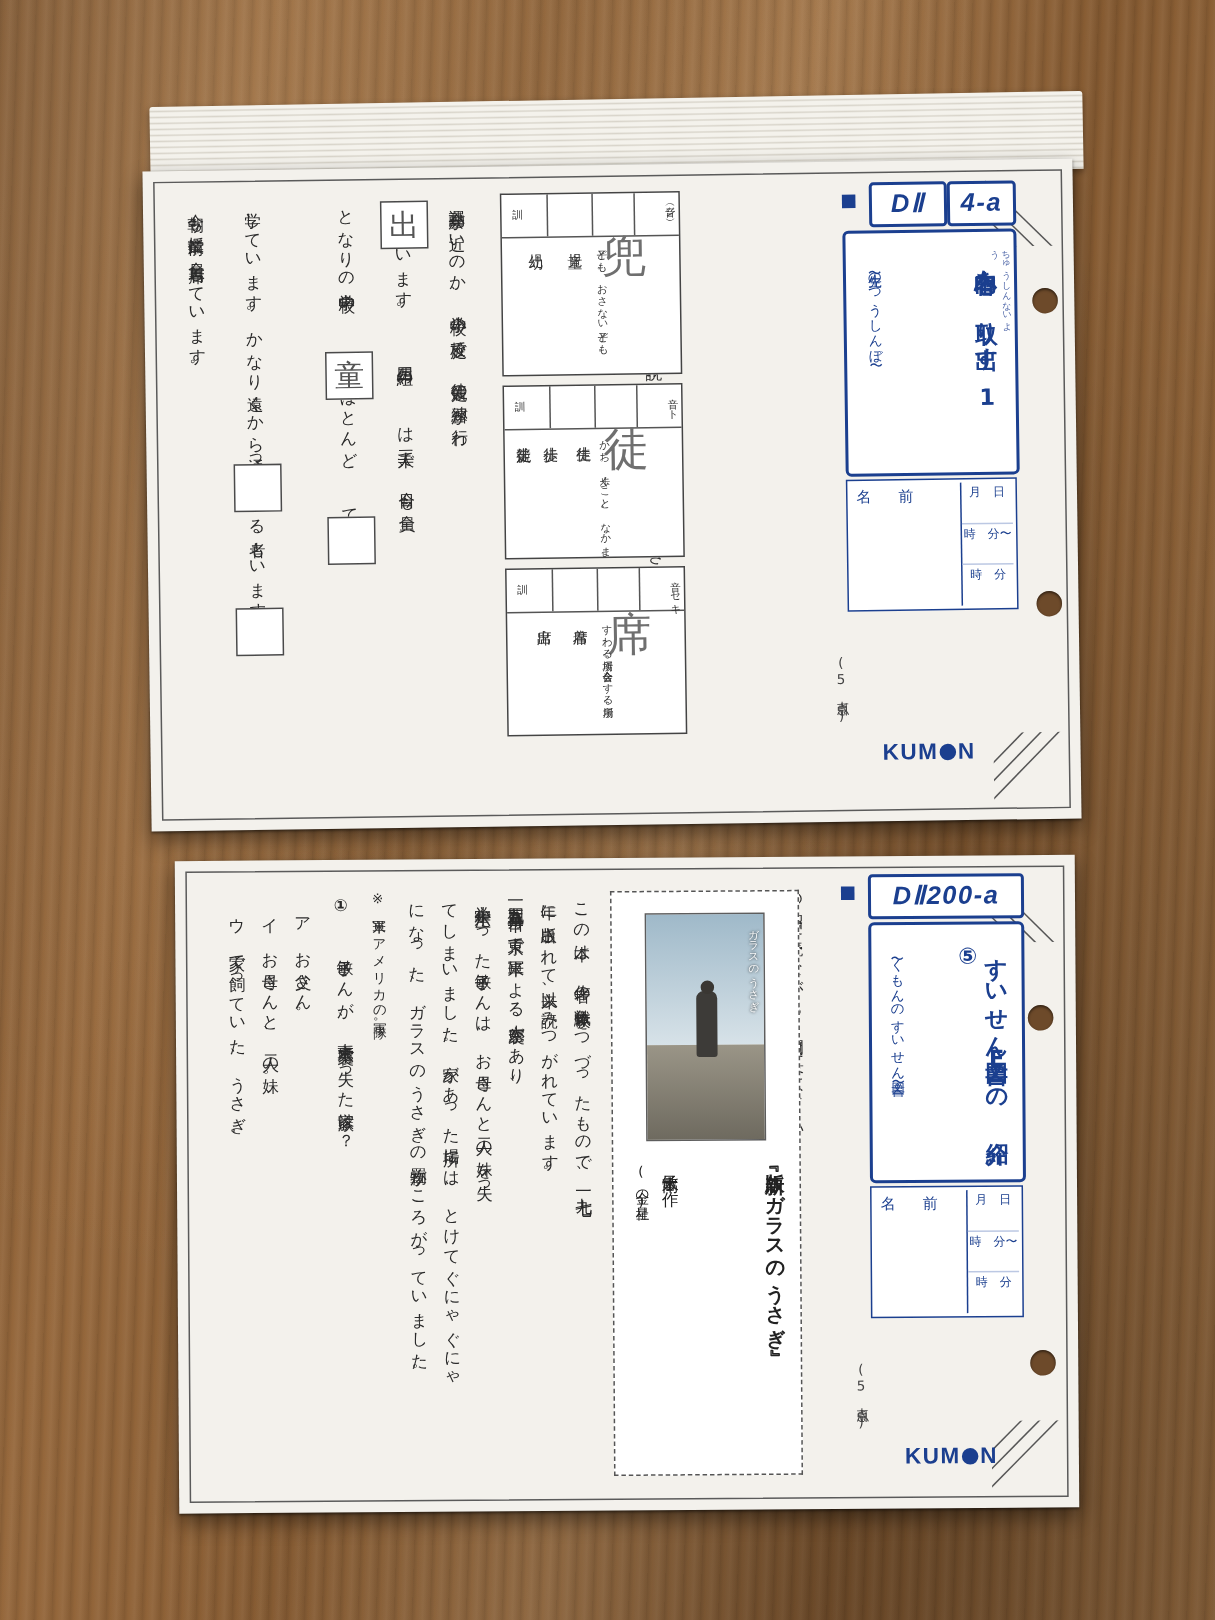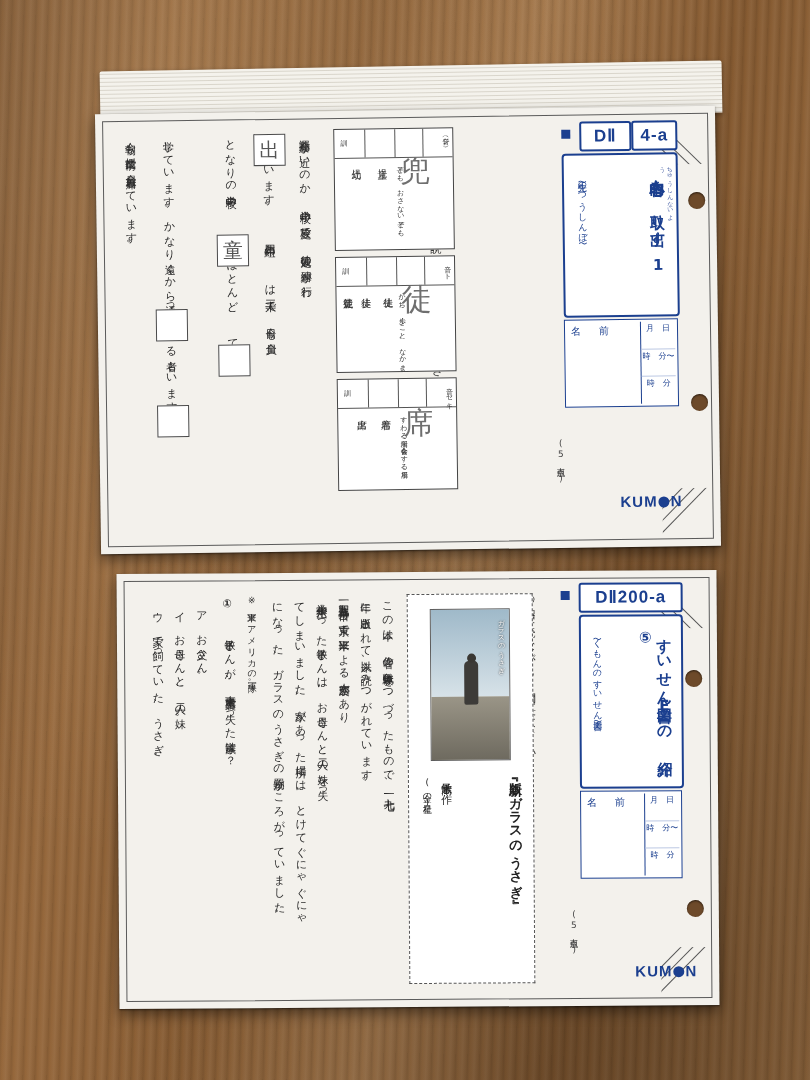--- a/index.html
+++ b/index.html
@@ -74,21 +74,21 @@
     background:#6d4a2a;
     box-shadow:inset 0 1px 2px rgba(0,0,0,0.6);
   }
 
   
   .code-box{
     position:absolute;border:2px solid #1b3f8f;color:#1b3f8f;
     border-radius:3px;font-weight:bold;text-align:center;
     background:#fff;
   }
-  .code-text{font-size:17px;letter-spacing:1px;line-height:22px;}
+  .code-text{font-size:17px;letter-spacing:1px;line-height:22px;font-style:italic;}
   .title-box{
     position:absolute;border:2px solid #1b3f8f;border-radius:4px;background:#fff;
     color:#1b3f8f;
   }
   .vtext{
     writing-mode:vertical-rl;text-orientation:upright;
     font-family:"DejaVu Sans","Liberation Sans",sans-serif;
     line-height:1.25;
   }
   .name-box{position:absolute;border:1px solid #1b3f8f;background:#fff;color:#1b3f8f;}
@@ -100,21 +100,20 @@
     display:flex;flex-direction:column;
   }
   .name-box .nb-right div{
     flex:1;border-bottom:1px solid #bcc8e3;font-size:8px;text-align:center;padding-top:1px;
   }
   .name-box .nb-right div:last-child{border-bottom:none;}
 
   .kumon-logo{
     position:absolute;color:#1b3f8f;font-weight:bold;font-size:15px;letter-spacing:1px;
     font-family:"Liberation Sans",sans-serif;
-    margin-left:32px;
   }
   .kumon-logo .o{
     display:inline-block;width:11px;height:11px;border-radius:50%;
     background:#1b3f8f;vertical-align:-1px;margin:0 1px;
   }
 
   
   .jp-col{
     position:absolute;
     writing-mode:vertical-rl;text-orientation:upright;

